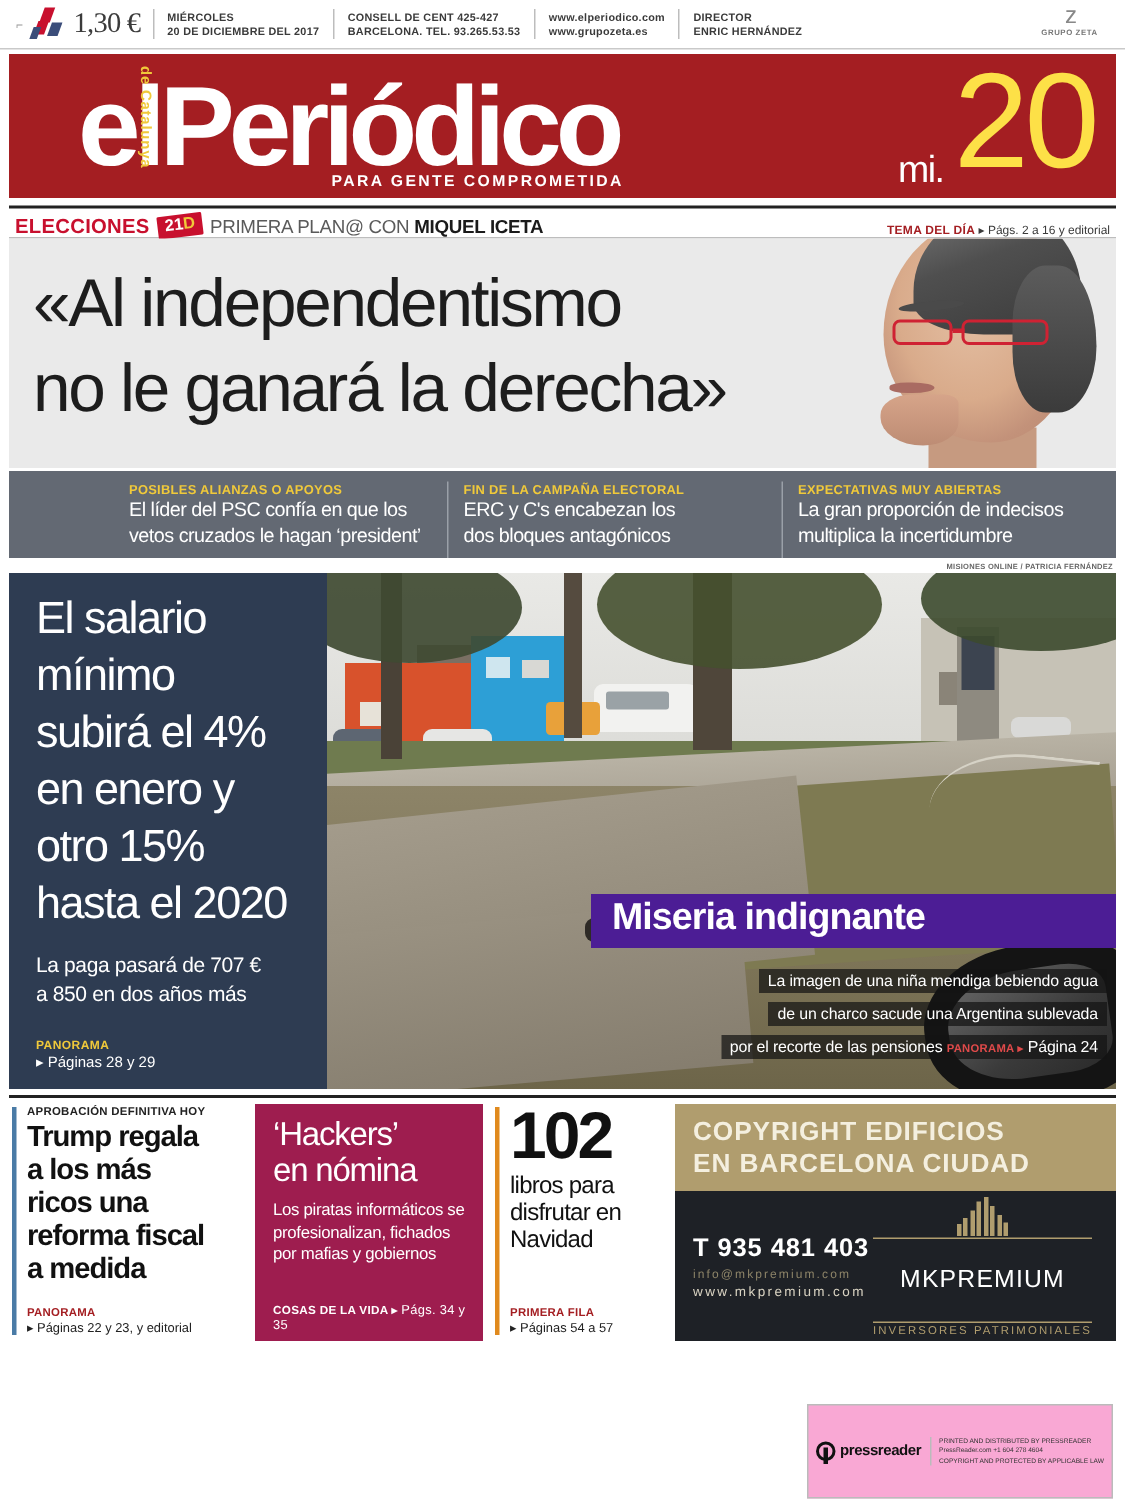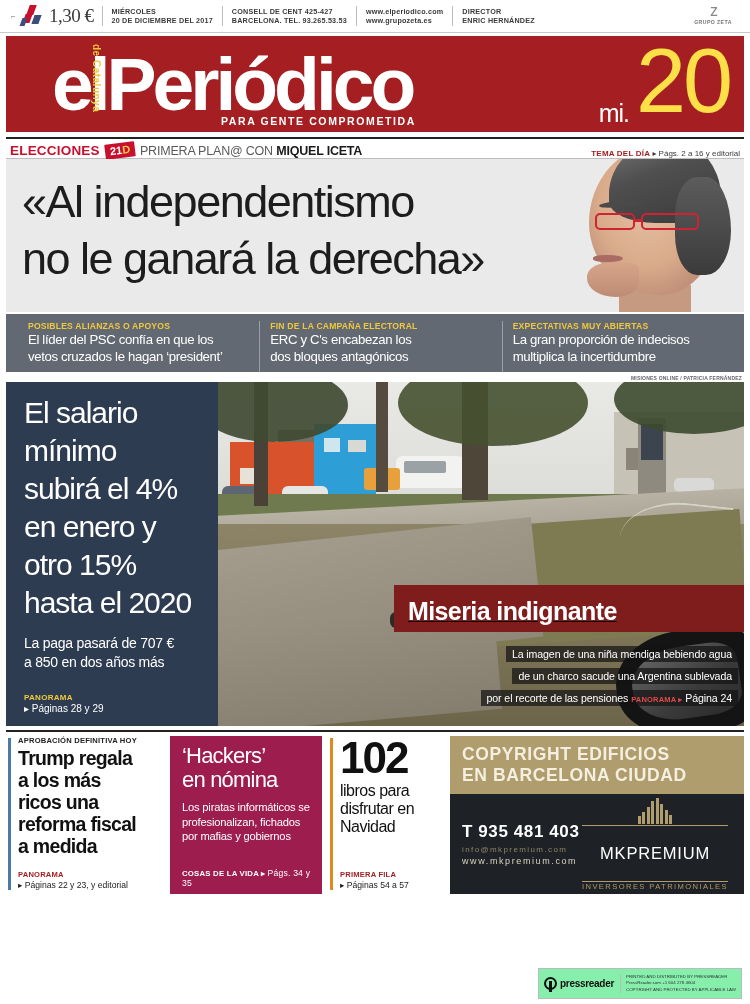--- a/index.html
+++ b/index.html
@@ -198,21 +198,21 @@
     height: 58px;
     display:flex;
     padding: 7px 0 0 0;
   }
   .subcol {
     flex: 1;
     padding: 0 9px 0 10px;
     border-left: 1px solid #9aa0a8;
     color:#fff;
   }
-  .subcol:first-child { border-left: none; padding-left: 22px; }
+  .subcol:first-child { border-left: none; padding-left: 36px; margin-left: 44px; }
   .subcol .kick {
     color:#f0c93a; font-weight:bold; font-size:8.6px; letter-spacing:0.2px;
     margin-bottom:1px; white-space:nowrap;
   }
   .subcol .txt {
     font-size: 13.2px; line-height: 16.5px; letter-spacing:-0.35px; font-weight:300;
   }
 
   
   .midwrap { margin: 0 6px; position: relative; }
@@ -278,23 +278,22 @@
   .child .head { position:absolute; left:40px; top:6px; width:24px; height:22px; background:#2a2622; border-radius:50%; }
   .puddle { position:absolute; left:218px; top:240px; width:46px; height:8px; background:#b9bdb6; border-radius:50%; opacity:.8;}
   .mirror { position:absolute; right:-14px; bottom:-8px; width:142px; height:104px;
             background:#141414; border-radius:48% 28% 30% 46%; transform: rotate(-8deg); }
   .mirror:after { content:""; position:absolute; left:16px; top:16px; width:108px; height:72px;
             background:linear-gradient(150deg,#6b6b6b 0%, #3a3a3a 60%, #2a2a2a 100%); border-radius:48% 26% 28% 44%; }
   .wire { position:absolute; right:14px; top:120px; width:110px; height:70px;
           border-top:2px solid #d6d2c6; border-radius:60% 0 0 0; transform: rotate(6deg); }
 
   .mis-band {
-    position:absolute; left:176px; bottom:94px; right:0px; background:#7f1d1d;
-    padding: 12px 0 6px 14px;
-    text-decoration: underline;
+    position:absolute; left:176px; bottom:94px; right:0px; background:#4c1d95;
+    padding: 1px 0 6px 14px;
   }
   .mis-band span { color:#fff; font-size:25px; font-weight:bold; letter-spacing:-0.6px; }
   .cap {
     position:absolute; right:6px; text-align:right;
   }
   .cap .line {
     display:inline-block; background:rgba(20,20,20,0.72); color:#fff;
     font-size:10.6px; padding:2px 6px; margin-top:2px; letter-spacing:-0.1px;
   }
   .cap .line .pano { color:#e04a4a; font-weight:bold; font-size:7.5px; letter-spacing:0.2px;}
@@ -339,21 +338,21 @@
   .ad-sky { height:26px; display:flex; align-items:flex-end; justify-content:center; gap:1.5px; margin-bottom:1px;}
   .ad-sky i { display:block; width:3px; background:#b09d6e; }
   .ad-rule { height:1px; background:#b09d6e; }
   .ad-name { color:#fff; font-size:16.5px; font-weight:normal; letter-spacing:0.8px; margin:18px 0; }
   .ad-sub { color:#b09d6e; font-size:7.6px; letter-spacing:1.4px; }
 
   
   .footer { position:absolute; left:0; right:0; bottom:0; height:36px; }
   .pr {
     position:absolute; right:8px; bottom:5px; border:1px solid #bbb;
-    display:flex; align-items:center; padding:5px 5px; background:#86efac;
+    display:flex; align-items:center; padding:21px 5px; background:#f9a8d4;
   }
   .pr-logo { display:flex; align-items:center; padding-right:6px; }
   .pr-logo .p {
     width:13px; height:13px; border:2px solid #111; border-radius:50%;
     position:relative; margin-right:3px;
   }
   .pr-logo .p:after { content:""; position:absolute; left:3px; top:2px; width:2.5px; height:11px; background:#111; }
   .pr-logo .nm { font-size:10px; font-weight:bold; color:#111; letter-spacing:-0.3px;}
   .pr-txt { border-left:1px solid #bbb; padding-left:5px; font-size:4.4px; color:#333; line-height:1.45; }
 </style>

